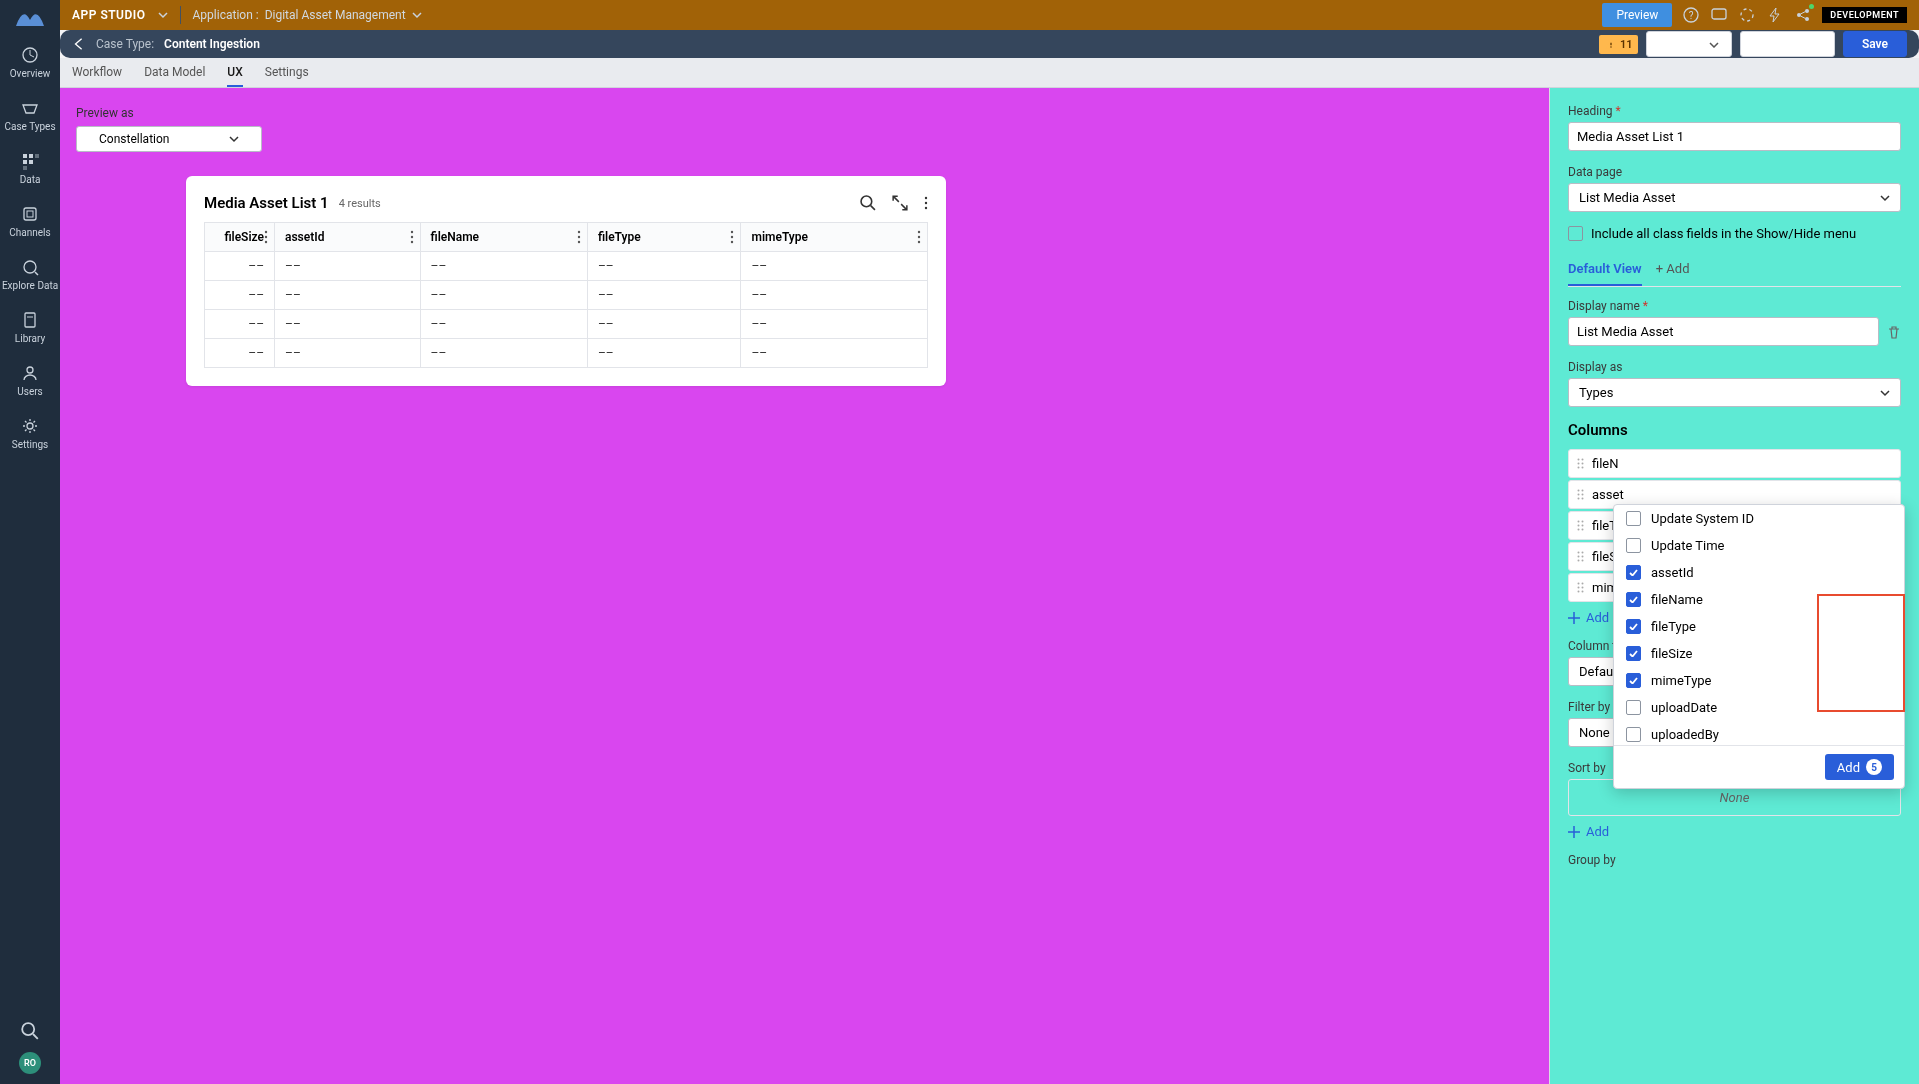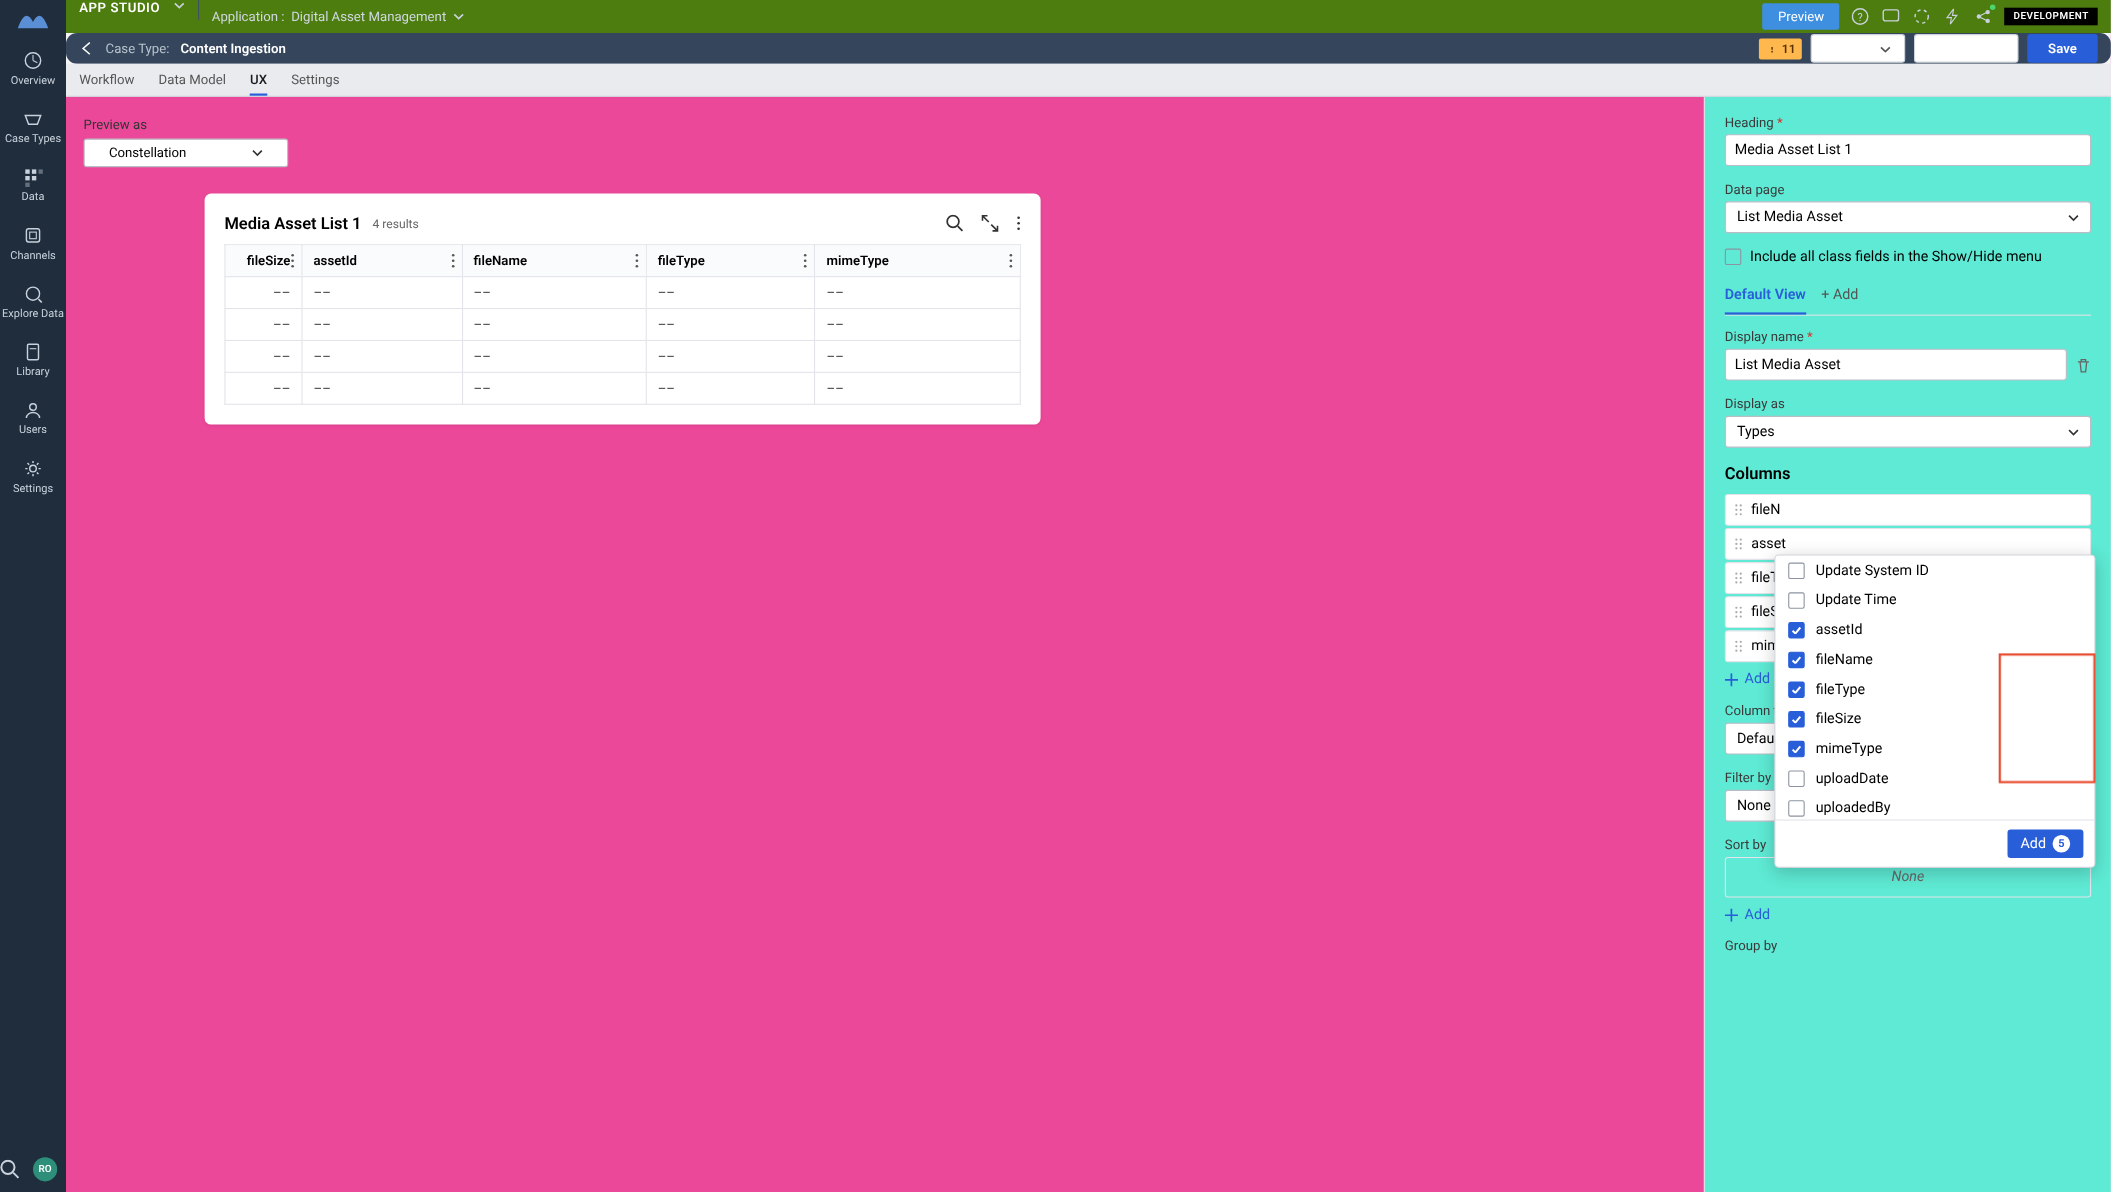--- a/index.html
+++ b/index.html
@@ -4,29 +4,29 @@
 <style>
 * { margin: 0; padding: 0; box-sizing: border-box; font-family: -apple-system, BlinkMacSystemFont, "Segoe UI", Roboto, Arial, sans-serif; }
 html, body { height: 100%; overflow: hidden; }
 body { display: flex; background: #f4f4f6; font-size: 13px; }
 
 
 .sidebar { width: 60px; background: #1f2d3d; color: #c9d2dc; display: flex; flex-direction: column; align-items: center; padding-top: 6px; }
 .sidebar-logo { width: 28px; height: 20px; margin-bottom: 10px; }
 .sidebar-item { display: flex; flex-direction: column; align-items: center; gap: 4px; padding: 10px 0; cursor: pointer; font-size: 10px; text-align: center; width: 100%; }
 .sidebar-icon { width: 18px; height: 18px; }
-.sidebar-bottom { margin-top: auto; width: 100%; display: flex; align-items: center; padding-bottom: 10px; gap: 12px; }
+.sidebar-bottom { margin-top: auto; width: 100%; display: flex; flex-direction: column; align-items: center; padding-bottom: 10px; gap: 12px; }
 .search-icon-btn { cursor: pointer; }
 .avatar-badge { width: 22px; height: 22px; border-radius: 50%; background: #2d8f7a; color: #fff; font-size: 9px; display: flex; align-items: center; justify-content: center; font-weight: 600; }
 
 
 .main { flex: 1; display: flex; flex-direction: column; }
 
 
-.topbar { height: 30px; background: #4d7c0f; color: #fff; display: flex; padding: 0 12px; gap: 12px; }
+.topbar { height: 30px; background: #a16207; color: #fff; display: flex; align-items: center; padding: 0 12px; gap: 12px; }
 .app-title { font-weight: 600; font-size: 12px; letter-spacing: .5px; }
 .chev { width: 10px; height: 10px; }
 .app-divider { width: 1px; height: 18px; background: #415163; }
 .app-dropdown { display: flex; align-items: center; gap: 6px; cursor: pointer; font-size: 12px; color: #d0d8e0; }
 .topbar-right { margin-left: auto; display: flex; align-items: center; gap: 10px; }
 .preview-btn { background: #3f8fe0; color: #fff; padding: 5px 14px; border-radius: 2px; cursor: pointer; font-size: 12px; }
 .topbar-iconbtn { width: 18px; height: 18px; cursor: pointer; display: flex; align-items: center; justify-content: center; }
 .env-badge { background: #000; color: #fff; font-size: 9px; padding: 3px 8px; font-weight: 600; letter-spacing: .5px; }
 
 
@@ -39,21 +39,21 @@
 .btn { background: #fff; border: 1px solid #cfd3db; padding: 5px 12px; border-radius: 3px; cursor: pointer; font-size: 12px; }
 .btn-primary { background: #295ed9; color: #fff; border-color: #295ed9; font-weight: 600; padding: 5px 18px; }
 
 
 .tabs-row { height: 30px; background: #e9ebef; display: flex; align-items: center; padding: 0 12px; gap: 22px; border-bottom: 1px solid #d0d4db; }
 .tab { font-size: 12px; color: #555; cursor: pointer; height: 100%; display: flex; align-items: center; border-bottom: 2px solid transparent; }
 .tab.active { color: #1a1a1a; border-bottom-color: #295ed9; font-weight: 500; }
 
 
 .content { flex: 1; display: flex; overflow: hidden; }
-.canvas-area { flex: 1; overflow: auto; padding: 18px 0 0 16px; background: #ec4899; }
+.canvas-area { flex: 1; overflow: auto; padding: 18px 0 0 16px; background: #d946ef; }
 .preview-as { font-size: 12px; color: #333; margin-bottom: 6px; }
 .select { display: inline-flex; align-items: center; gap: 60px; border: 1px solid #b8bdc6; background: #fff; padding: 5px 22px; border-radius: 3px; cursor: pointer; font-size: 12px; }
 .chev-dark { width: 10px; height: 10px; }
 
 .card { background: #fff; border-radius: 6px; margin: 24px 0 0 110px; width: 760px; padding: 18px; box-shadow: 0 1px 3px rgba(0,0,0,.08); }
 .card-header { display: flex; align-items: center; gap: 10px; margin-bottom: 10px; }
 .card-title { font-weight: 600; font-size: 15px; }
 .results-count { font-size: 11px; color: #666; }
 .card-header-right { margin-left: auto; display: flex; align-items: center; gap: 16px; }
 .icon-btn { cursor: pointer; }

